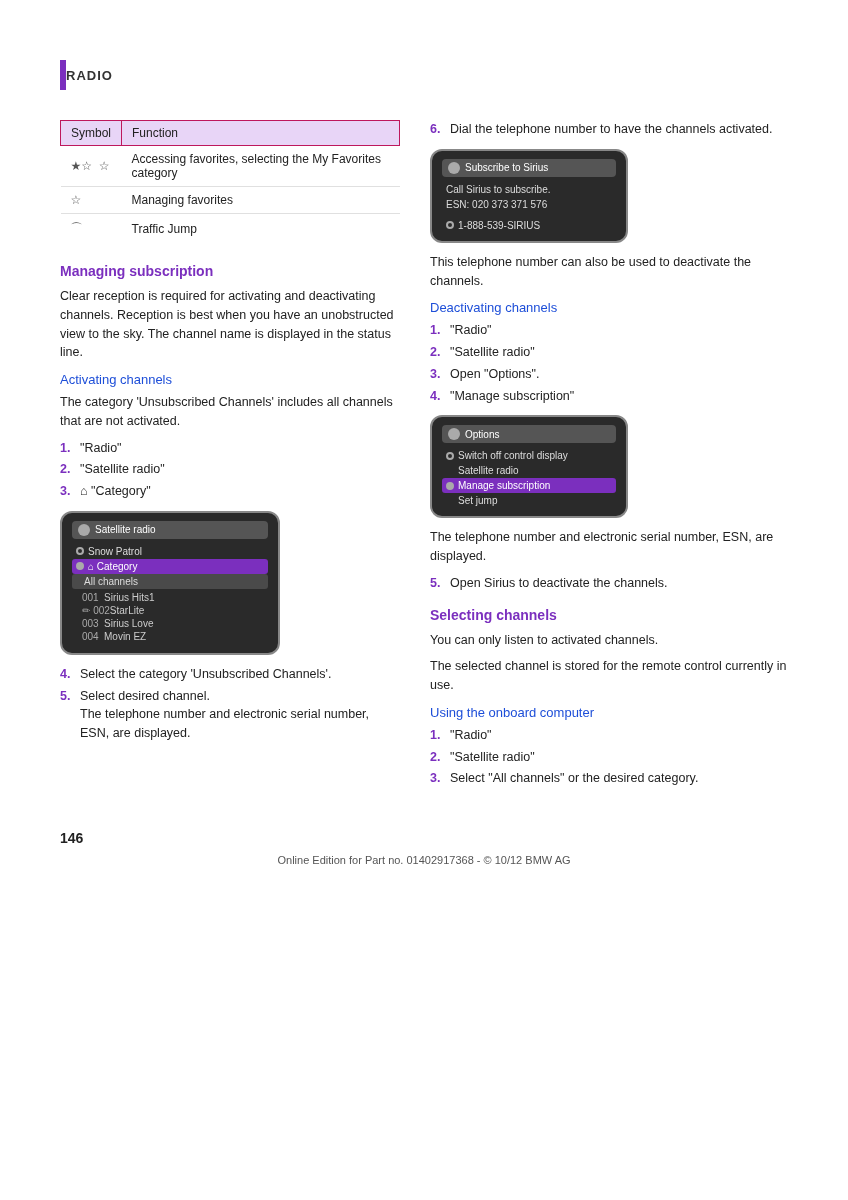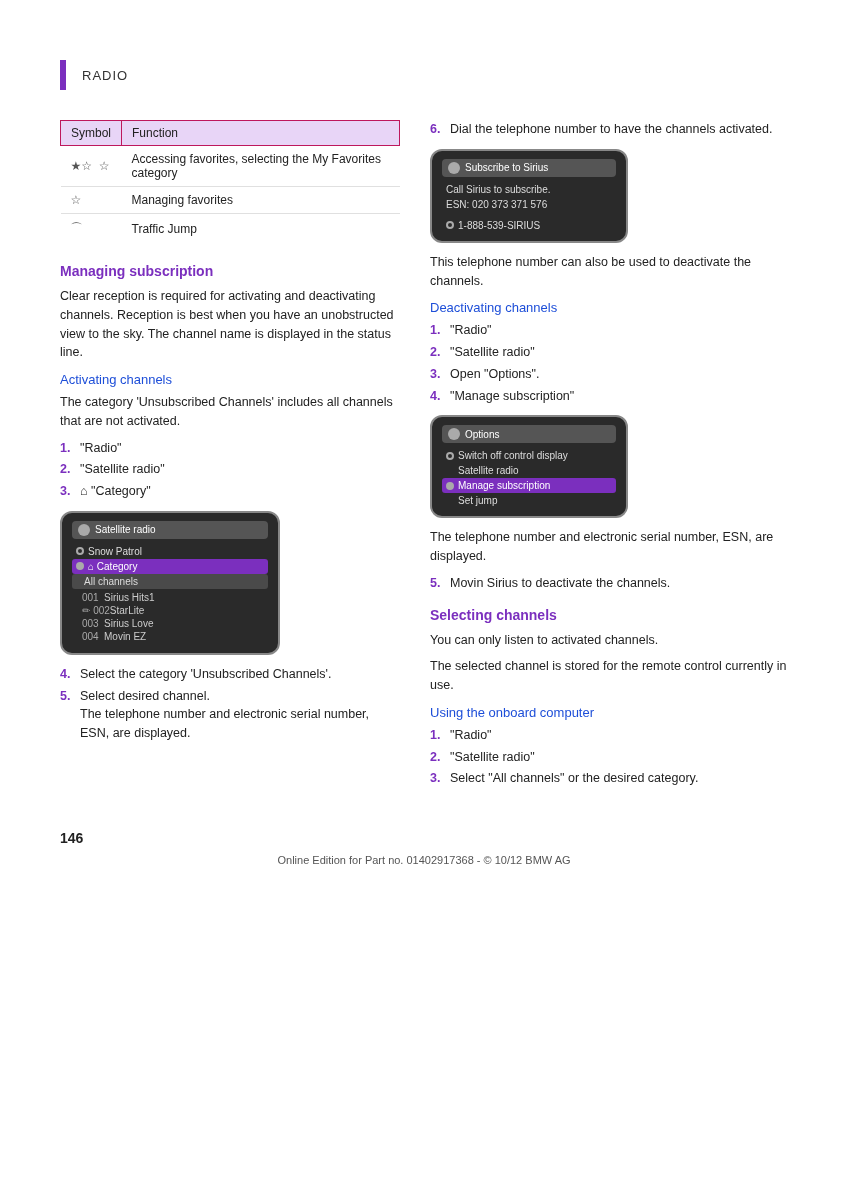--- a/index.html
+++ b/index.html
@@ -35,23 +35,22 @@
       text-transform: uppercase;
     }
     .header-bar {
       width: 6px;
       background: #7b2fbe;
       height: 30px;
       margin-right: 0;
     }
     .header-radio {
       font-size: 13px;
-      font-weight: normal;
+      font-weight: bold;
       color: #333;
-      margin-left: 16px;
       letter-spacing: 1px;
       text-transform: uppercase;
     }
 
     
     .two-col {
       display: flex;
       gap: 30px;
     }
     .col-left {
@@ -409,21 +408,21 @@
         <div class="device-row">
           <span style="padding-left:12px;">Set jump</span>
         </div>
       </div>
 
       <p class="body-text">The telephone number and electronic serial number, ESN, are displayed.</p>
 
       <ul class="numbered-list">
         <li>
           <span class="num">5.</span>
-          <span>Movin Sirius to deactivate the channels.</span>
+          <span>Open Sirius to deactivate the channels.</span>
         </li>
       </ul>
 
       <div class="section-heading-purple">Selecting channels</div>
       <p class="body-text">You can only listen to activated channels.</p>
       <p class="body-text">The selected channel is stored for the remote control currently in use.</p>
 
       <div class="subsection-heading-purple">Using the onboard computer</div>
 
       <ul class="numbered-list">

